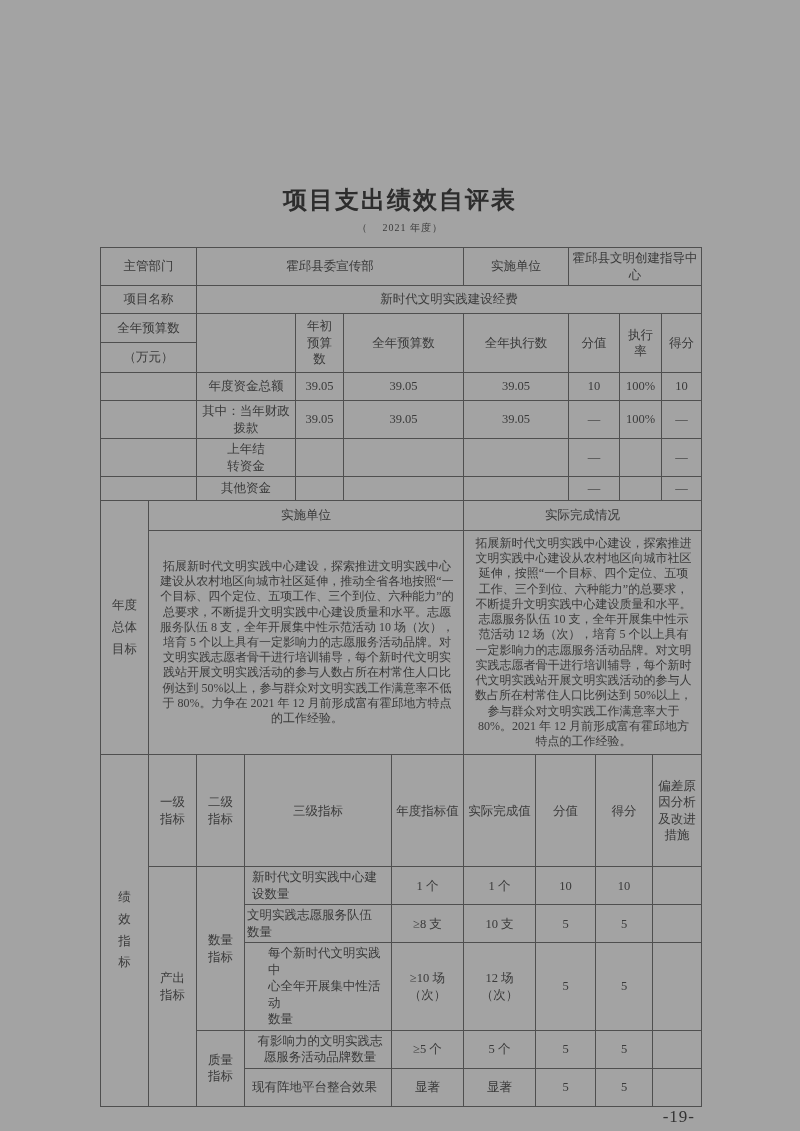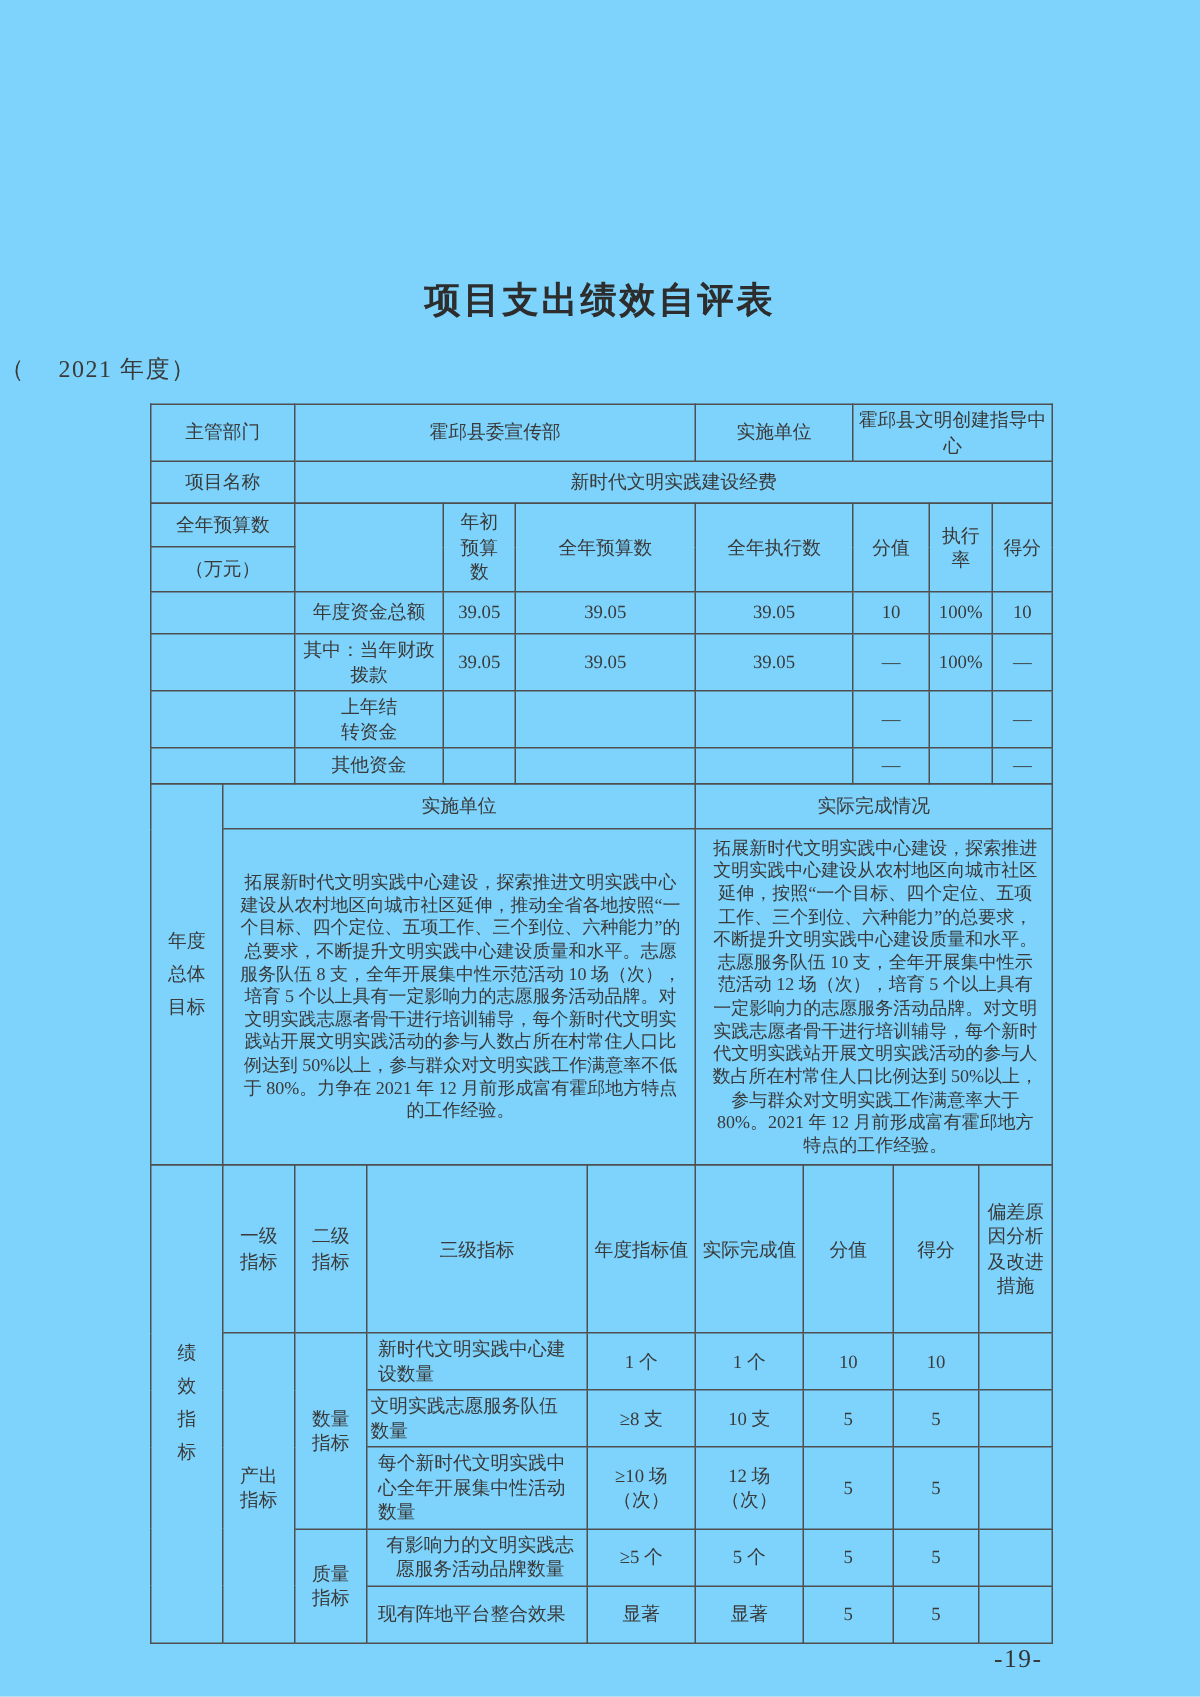--- a/index.html
+++ b/index.html
@@ -2,35 +2,36 @@
 <html><head>
 <meta charset="utf-8">
 <style>
   * { margin: 0; padding: 0; box-sizing: border-box; }
   html, body { background: #e9e9e9; }
   body { width: 800px; font-family: "Liberation Serif", "DejaVu Serif", serif; }
   .sheet {
     position: relative;
     width: 800px;
     height: 1131px;
-    background: #7dd3fc;
+    background: #a3a3a3;
     color: #3a3a3a;
     overflow: hidden;
   }
   .doc-title {
     padding-top: 184px;
     text-align: center;
     font-size: 24px;
     font-weight: bold;
     letter-spacing: 2px;
     color: #2d2d2d;
   }
   .doc-subtitle {
-    margin-top: 20px;
-    font-size: 16px;
+    margin-top: 5px;
+    text-align: center;
+    font-size: 10px;
     letter-spacing: 1px;
     color: #3a3a3a;
   }
   .tbl {
     border-collapse: collapse;
     table-layout: fixed;
     width: 601px;
     margin-left: 100px;
   }
   .tbl.first { margin-top: 12px; }
@@ -235,21 +236,21 @@
     <tr style="height:35px">
       <td style="text-align:left;padding-left:2px">文明实践志愿服务队伍
 数量</td>
       <td>≥8 支</td>
       <td>10 支</td>
       <td>5</td>
       <td>5</td>
       <td></td>
     </tr>
     <tr style="height:46px">
-      <td style="text-align:left;padding-left:7px">每个新时代文明实践中
+      <td style="text-align:left;padding-left:23px">每个新时代文明实践中
 心全年开展集中性活动
 数量</td>
       <td>≥10 场
 （次）</td>
       <td>12 场（次）</td>
       <td>5</td>
       <td>5</td>
       <td></td>
     </tr>
     <tr style="height:37px">

